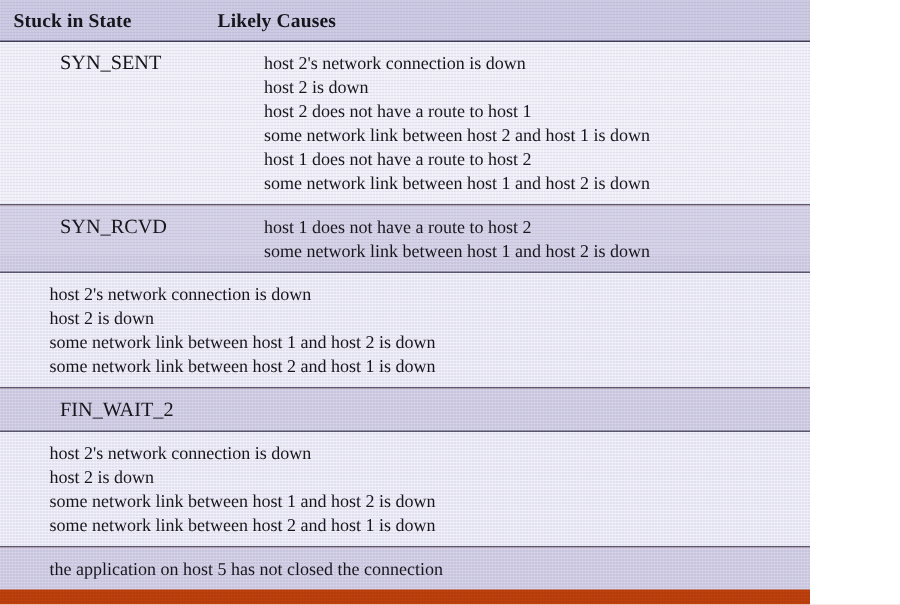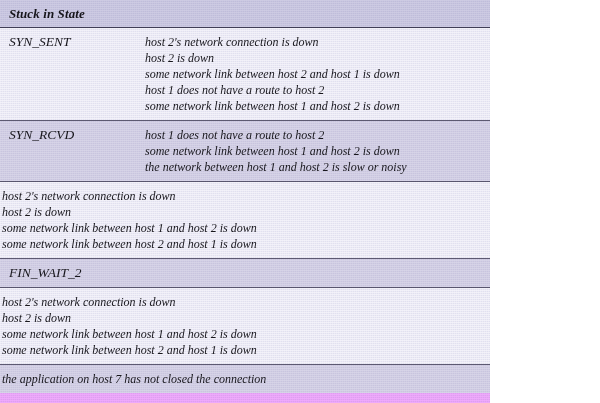--- a/index.html
+++ b/index.html
@@ -10,24 +10,23 @@
 
   body {
     width: 600px;
     height: 403px;
     overflow: hidden;
     font-family: "Liberation Serif", "DejaVu Serif", serif;
   }
 
   #table-figure {
     position: relative;
-    width: 490px;
+    width: 540px;
     height: 403px;
-    background: #f0abfc;
-    font-style: italic;
+    background: #c2410c;
   }
 
   
   #table-figure::after {
     content: "";
     position: absolute;
     inset: 0;
     pointer-events: none;
     background-image:
       repeating-linear-gradient(0deg,
@@ -77,55 +76,56 @@
 
   .header .cell-state,
   .header .cell-causes {
     font-weight: bold;
     font-size: 13px;
     letter-spacing: 0.1px;
   }
 
   .header { padding-top: 6px; padding-bottom: 5px; }
 
-  .row.body { padding-top: 6px; padding-bottom: 6px; }
+  .row.body { padding-top: 6px; padding-bottom: 6px; padding-left: 31px; }
 
   .cause-line {
     white-space: nowrap;
     color: #17161c;
   }
 
   .row:last-child { border-bottom: none; }
 </style>
 </head>
 <body>
 
 <div id="table-figure">
 
   <div class="row header">
     <div class="cell-state">Stuck in State</div>
+    <div class="cell-causes">Likely Causes</div>
   </div>
 
   <div id="table-body">
       <div class="row body shade-light">
         <div class="cell-state">SYN_SENT</div>
         <div class="cell-causes">
           <div class="cause-line">host 2's network connection is down</div>
           <div class="cause-line">host 2 is down</div>
+          <div class="cause-line">host 2 does not have a route to host 1</div>
           <div class="cause-line">some network link between host 2 and host 1 is down</div>
           <div class="cause-line">host 1 does not have a route to host 2</div>
           <div class="cause-line">some network link between host 1 and host 2 is down</div>
         </div>
       </div>
       <div class="row body shade-dark">
         <div class="cell-state">SYN_RCVD</div>
         <div class="cell-causes">
           <div class="cause-line">host 1 does not have a route to host 2</div>
           <div class="cause-line">some network link between host 1 and host 2 is down</div>
-          <div class="cause-line">the network between host 1 and host 2 is slow or noisy</div>
         </div>
       </div>
       <div class="row body shade-light">
         <div class="cell-causes">
           <div class="cause-line">host 2's network connection is down</div>
           <div class="cause-line">host 2 is down</div>
           <div class="cause-line">some network link between host 1 and host 2 is down</div>
           <div class="cause-line">some network link between host 2 and host 1 is down</div>
         </div>
       </div>
@@ -135,18 +135,18 @@
       <div class="row body shade-light">
         <div class="cell-causes">
           <div class="cause-line">host 2's network connection is down</div>
           <div class="cause-line">host 2 is down</div>
           <div class="cause-line">some network link between host 1 and host 2 is down</div>
           <div class="cause-line">some network link between host 2 and host 1 is down</div>
         </div>
       </div>
       <div class="row body shade-dark">
         <div class="cell-causes">
-          <div class="cause-line">the application on host 7 has not closed the connection</div>
+          <div class="cause-line">the application on host 5 has not closed the connection</div>
         </div>
       </div>
     </div>
 
 </div>
 
 </body></html>

